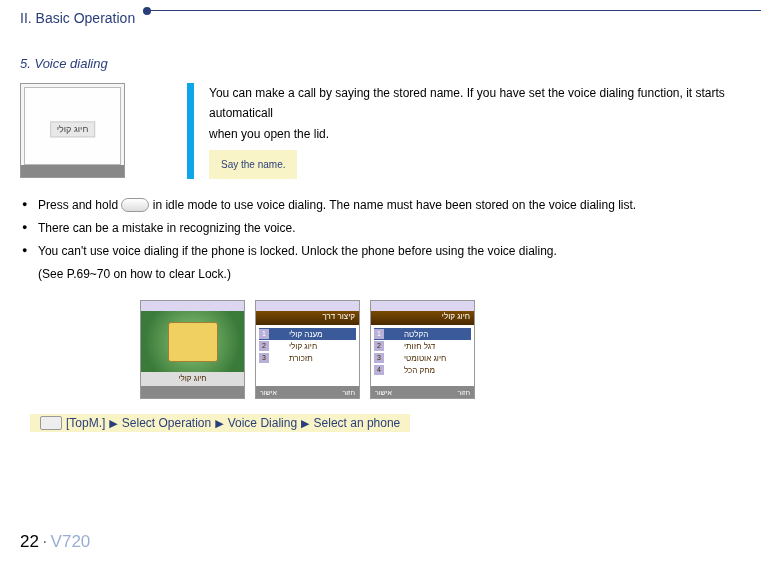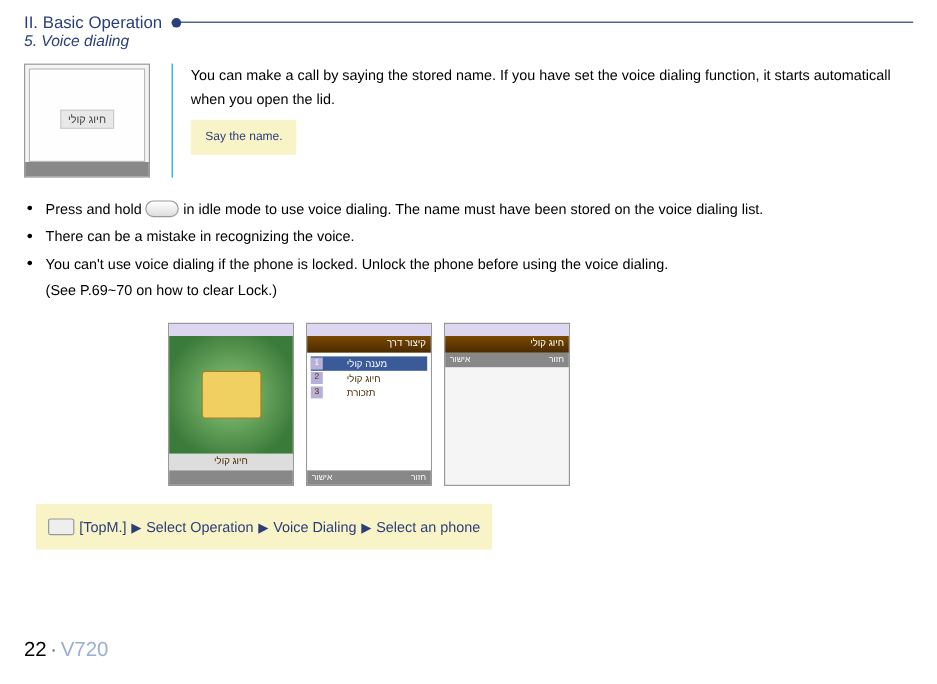--- a/index.html
+++ b/index.html
@@ -10,21 +10,21 @@
     body {
       font-family: Arial, sans-serif;
       background: #ffffff;
       width: 781px;
       height: 570px;
       position: relative;
       padding: 10px 20px;
     }
     .header-line {
       display: flex;
-      align-items: center;
+      margin-bottom: 30px;
     }
     .header-title {
       color: #2a3e7a;
       font-size: 14px;
       white-space: nowrap;
     }
     .header-rule {
       flex: 1;
       height: 1px;
       background: #2a3e7a;
@@ -81,22 +81,23 @@
       position: absolute;
       bottom: 0; left: 0; right: 0;
       height: 12px;
       background: #888;
     }
     .intro-text {
       flex: 1;
       font-size: 12px;
       color: #000;
       line-height: 1.7;
-      border-left: 1px solid #0ea5e9;
+      border-left: 7px solid #0ea5e9;
       padding-left: 15px;
+      margin-left: 44px;
     }
     .highlight-box {
       background: #f9f4c7;
       padding: 6px 12px;
       font-size: 10px;
       color: #2a3e7a;
       display: inline-block;
       margin-top: 6px;
     }
     .bullets {
@@ -139,21 +140,21 @@
       color: #666;
     }
     .screens-row {
       display: flex;
       gap: 10px;
       margin-left: 120px;
       margin-bottom: 15px;
     }
     .mini-screen {
       width: 105px;
-      height: 136px;
+      height: 99px;
       border: 1px solid #999;
       background: #f5f5f5;
       display: flex;
       flex-direction: column;
       font-size: 8px;
     }
     .mini-top {
       height: 10px;
       background: #dcd6f0;
     }
@@ -218,21 +219,21 @@
     .mini-label {
       height: 14px;
       background: #ddd;
       color: #4a2a00;
       text-align: center;
       font-size: 8px;
       line-height: 14px;
     }
     .path-box {
       background: #f9f4c7;
-      padding: 12px 10px;
+      padding: 2px 10px;
       font-size: 12px;
       color: #2a3e7a;
       display: inline-flex;
       align-items: center;
       gap: 4px;
       margin-left: 10px;
     }
     .path-icon {
       display: inline-block;
       width: 22px;
@@ -327,20 +328,38 @@
     </div>
     <div class="mini-footer">
       <span>אישור</span>
       <span>חזור</span>
     </div>
   </div>
 
   <div class="mini-screen">
     <div class="mini-top"></div>
     <div class="mini-header">חיוג קולי</div>
+    <div class="mini-body">
+      <div class="mini-list-item sel">
+          <span class="mini-num">1</span>
+          <span>הקלטה</span>
+        </div>
+      <div class="mini-list-item">
+          <span class="mini-num">2</span>
+          <span>דגל חזותי</span>
+        </div>
+      <div class="mini-list-item">
+          <span class="mini-num">3</span>
+          <span>חיוג אוטומטי</span>
+        </div>
+      <div class="mini-list-item">
+          <span class="mini-num">4</span>
+          <span>מחק הכל</span>
+        </div>
+    </div>
     <div class="mini-footer">
       <span>אישור</span>
       <span>חזור</span>
     </div>
   </div>
 </div>
 
 <div class="path-box">
   <span class="path-icon"></span>
   <span>[TopM.]</span>

